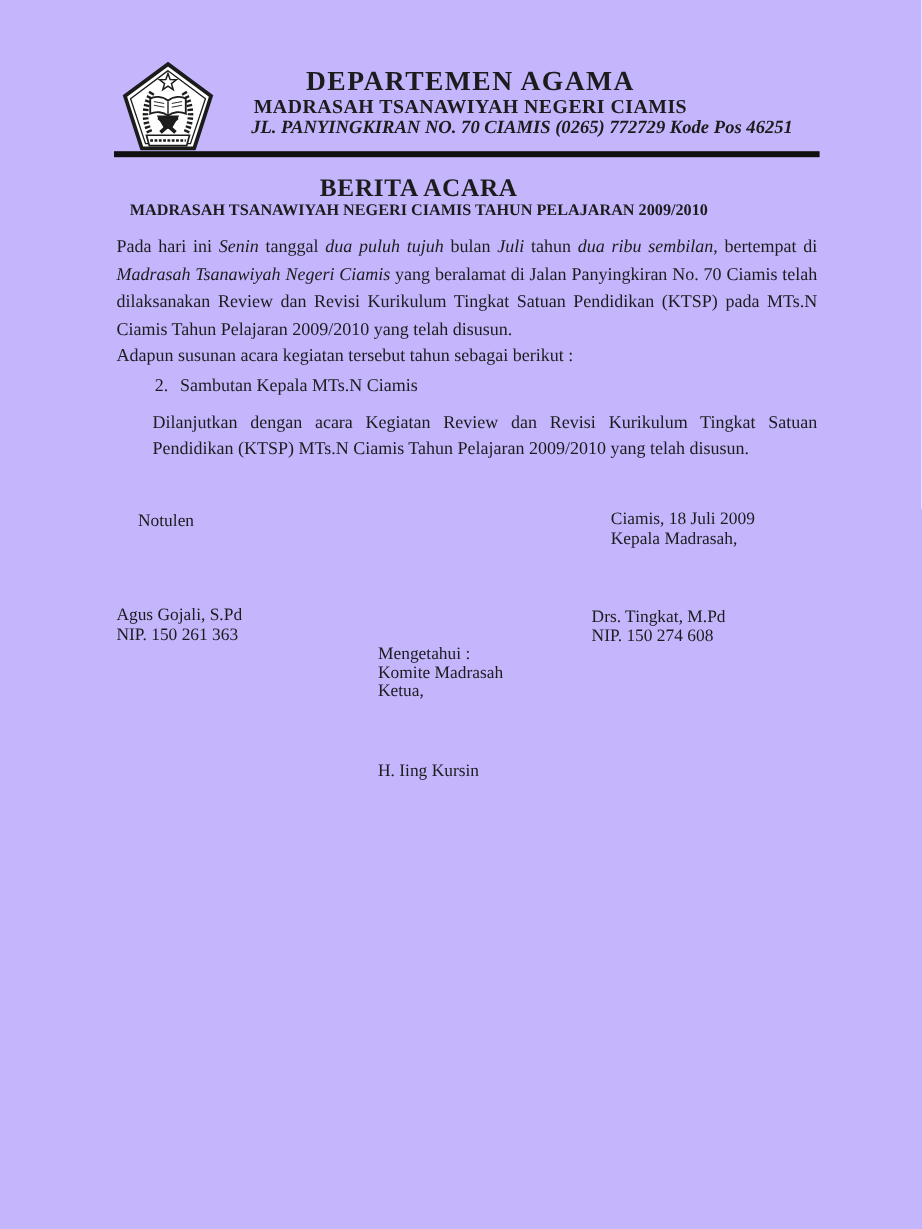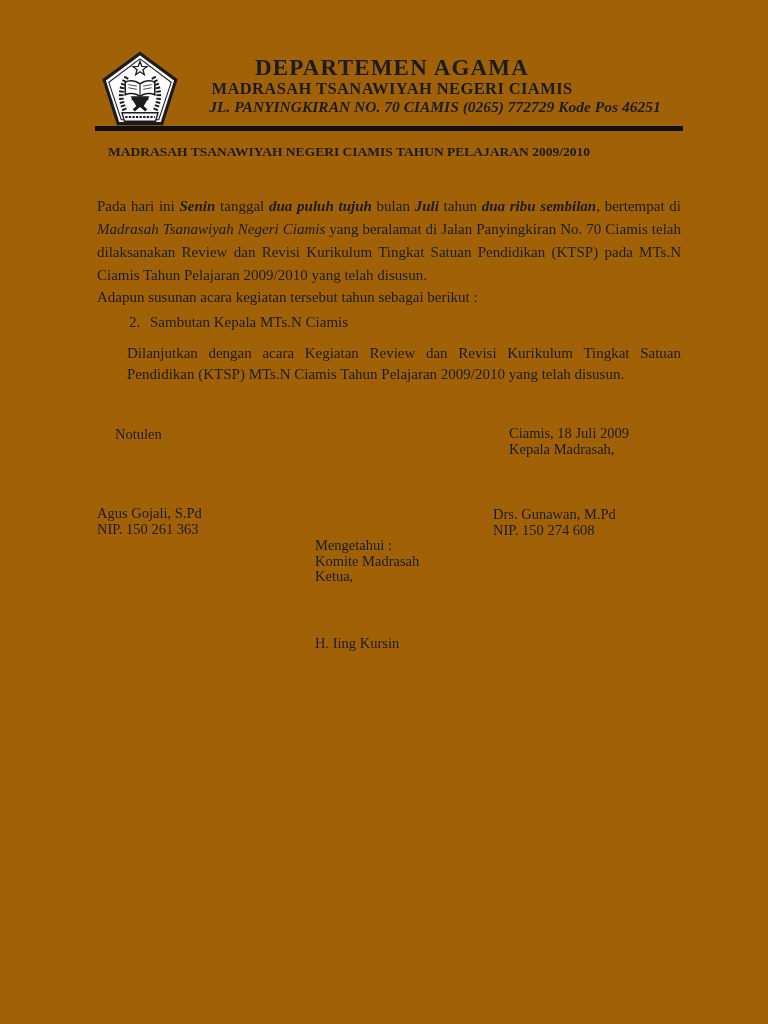--- a/index.html
+++ b/index.html
@@ -1,20 +1,20 @@
 <!DOCTYPE html>
 <html><head>
 <meta charset="utf-8">
 <style>
   * { margin:0; padding:0; box-sizing:border-box; }
   html,body { background:#ffffff; }
   .page {
     position:relative;
     width:768px; height:1024px;
-    background:#a16207;
+    background:#c4b5fd;
     font-family:"Liberation Serif", serif;
     color:#1c1c1c;
     overflow:hidden;
   }
   
   .logo {
     position:absolute; left:101px; top:51px;
     width:78px; height:86px;
   }
   .head-text {
@@ -36,21 +36,21 @@
   }
   .title-main { font-size:21px; font-weight:bold; letter-spacing:0.6px; line-height:23px; }
   .title-sub  { font-size:13.5px; font-weight:bold; line-height:13px; }
   .title-sub.first { margin-top:2px; }
   
   .body-block {
     position:absolute; left:97px; top:195px; width:584px;
     font-size:15px; line-height:23px;
   }
   .p-open { text-align:justify; }
-  .bi { font-weight:bold; font-style:italic; }
+  .bi { font-weight:normal; font-style:italic; }
   .it { font-style:italic; }
   .p-adapun { margin-top:0px; line-height:21px; }
   ul.agenda { list-style:none; margin-top:4px; }
   ul.agenda li { line-height:20.5px; padding-left:32px; }
   ul.agenda .num { display:inline-block; width:21px; }
   .p-closing {
     margin-top:10px; margin-left:30px;
     text-align:justify; line-height:21px;
   }
   
@@ -90,20 +90,21 @@
 
     <div class="head-text">
       <div class="head-org">DEPARTEMEN AGAMA</div>
       <div class="head-school">MADRASAH TSANAWIYAH NEGERI CIAMIS</div>
       <div class="head-addr">JL. PANYINGKIRAN NO. 70 CIAMIS  (0265) 772729 Kode Pos 46251</div>
     </div>
     <div class="head-rule"></div>
   </div>
 
   <div class="title-block">
+    <div class="title-main">BERITA ACARA</div>
     <div class="title-sub">MADRASAH TSANAWIYAH NEGERI CIAMIS TAHUN PELAJARAN 2009/2010</div>
   </div>
 
   <div class="body-block">
     <p class="p-open"><span>Pada hari ini </span><span class="bi">Senin</span><span>  tanggal </span><span class="bi">dua puluh tujuh</span><span>  bulan </span><span class="bi">Juli</span><span>  tahun </span><span class="bi">dua ribu sembilan</span><span>, bertempat di </span><span class="it">Madrasah Tsanawiyah Negeri Ciamis</span><span> yang beralamat di Jalan Panyingkiran  No. 70 Ciamis telah dilaksanakan Review dan Revisi  Kurikulum Tingkat Satuan Pendidikan (KTSP)  pada MTs.N Ciamis Tahun Pelajaran 2009/2010 yang telah disusun.</span></p>
 
     <p class="p-adapun">Adapun susunan acara kegiatan tersebut tahun sebagai berikut :</p>
 
     <ul class="agenda">
       <li><span class="num">2.</span><span>Sambutan Kepala MTs.N Ciamis</span></li>
@@ -118,21 +119,21 @@
     <div>Ciamis, 18 Juli 2009</div>
     <div>Kepala Madrasah,</div>
   </div>
 
   <div class="sig sig-left-name">
     <div>Agus Gojali, S.Pd</div>
     <div>NIP. 150 261 363</div>
   </div>
 
   <div class="sig sig-right-name">
-    <div>Drs. Gunawan, M.Pd</div>
+    <div>Drs. Tingkat, M.Pd</div>
     <div>NIP. 150 274 608</div>
   </div>
 
   <div class="sig sig-center">
     <div>Mengetahui :</div>
     <div>Komite Madrasah</div>
     <div>Ketua,</div>
   </div>
 
   <div class="sig sig-center-name">H. Iing Kursin</div>

